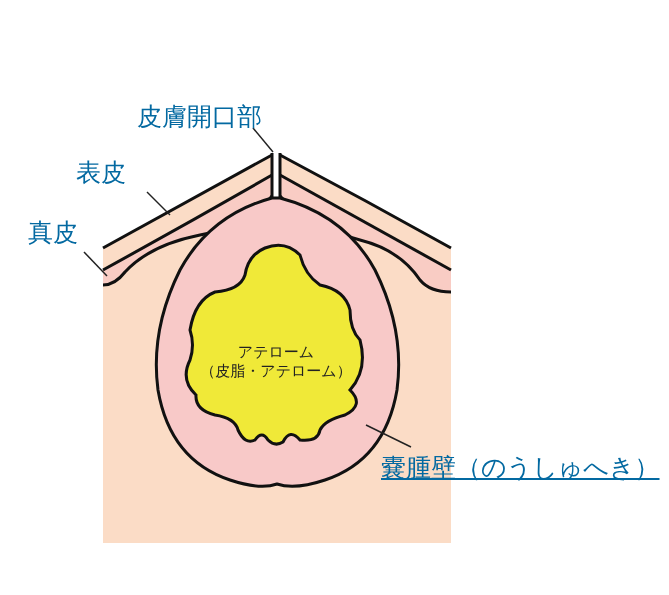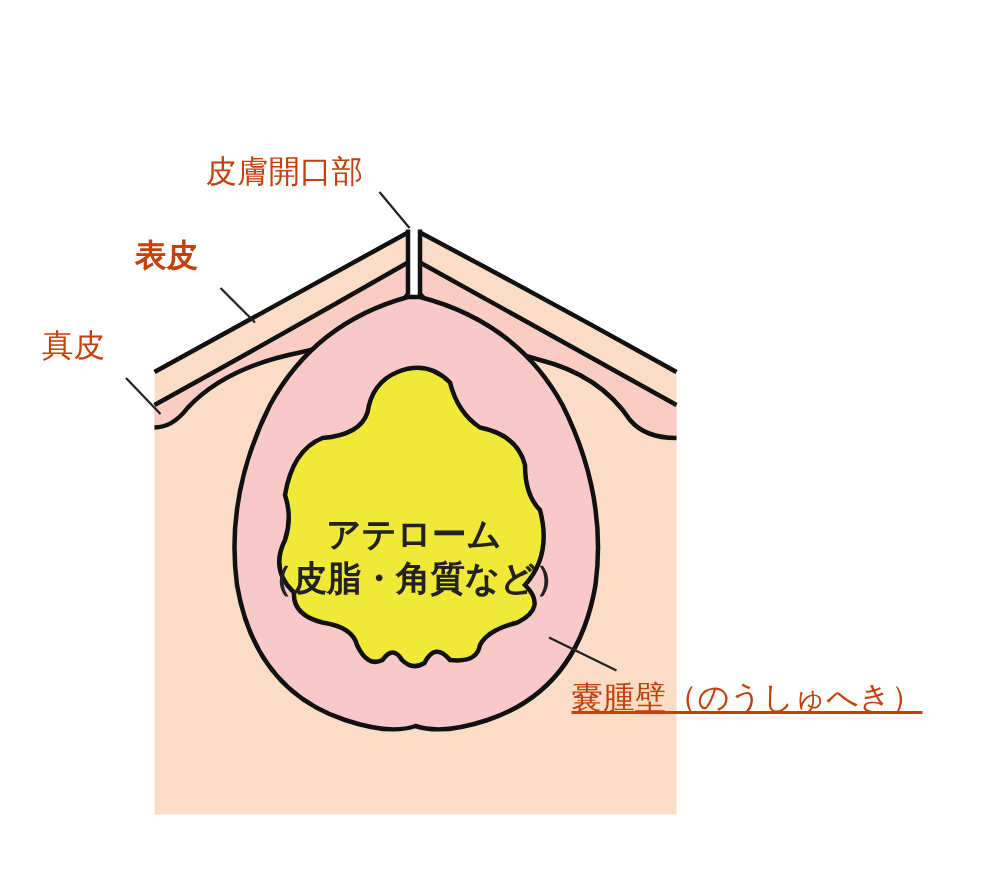--- a/index.html
+++ b/index.html
@@ -1,19 +1,19 @@
 <!DOCTYPE html>
 <html><head>
   <meta charset="utf-8">
   <style>
     html, body { margin: 0; padding: 0; background: #ffffff; }
     body { width: 669px; height: 595px; position: relative; overflow: hidden; font-family: "DejaVu Sans", sans-serif; }
     #diagram { position: absolute; left: 0; top: 0; width: 669px; height: 595px; }
-    .label { position: absolute; color: #c2410c; font-size: 21px; white-space: nowrap; line-height: 1; }
-    .center-label { position: absolute; color: #222; font-size: 23px; text-align: center; line-height: 1.25; width: 220px; font-weight: bold; }
+    .label { position: absolute; color: #0369a1; font-size: 25px; white-space: nowrap; line-height: 1; }
+    .center-label { position: absolute; color: #222; font-size: 15px; text-align: center; line-height: 1.25; width: 220px; }
   </style>
 </head>
 <body>
 
 <svg id="diagram" viewBox="0 0 669 595" xmlns="http://www.w3.org/2000/svg">
 
   <path d="M103,248 Q190,200 272,155 L280,155 Q365,200 451,248 L451,543 L103,543 Z" fill="#fbdcc6"></path>
 
   <path d="M103,270 Q190,222 272,175 L280,175 Q365,222 451,270 L451,292 Q430,292 420,280 Q400,250 360,240 Q300,225 277,196 Q250,225 200,235 Q150,245 120,275 Q110,285 103,285 Z" fill="#f9ccc4"></path>
 
@@ -33,19 +33,19 @@
 
   <path d="M265,248 Q285,240 300,255 Q305,275 320,285 Q345,290 350,310 Q350,330 360,340 Q368,370 350,390 Q365,405 345,415 Q325,420 320,430 Q318,442 300,440 Q290,428 283,442 Q275,447 268,440 Q262,430 255,440 Q245,445 238,430 Q235,418 215,415 Q195,410 196,395 Q180,380 190,360 Q195,345 190,330 Q195,300 215,292 Q240,290 245,275 Q248,255 265,248 Z" fill="#f0e938" stroke="#111" stroke-width="3"></path>
 
   <line x1="253" y1="128" x2="273" y2="152" stroke="#222" stroke-width="1.5"></line>
   <line x1="147" y1="192" x2="170" y2="215" stroke="#222" stroke-width="1.5"></line>
   <line x1="84" y1="252" x2="107" y2="276" stroke="#222" stroke-width="1.5"></line>
   <line x1="366" y1="425" x2="411" y2="447" stroke="#222" stroke-width="1.5"></line>
 </svg>
 
 <div class="label" style="left:137px; top:104px;">皮膚開口部</div>
-<div class="label" style="left:90px; top:160px;font-weight:bold;">表皮</div>
+<div class="label" style="left:76px; top:160px;">表皮</div>
 <div class="label" style="left:28px; top:220px;text-align:right;">真皮</div>
 <div class="center-label" style="left:166px; top:343px;">
   <div>アテローム</div>
-  <div>（皮脂・角質など）</div>
+  <div>（皮脂・アテローム）</div>
 </div>
 <div class="label" style="left:381px; top:455px;text-decoration:underline;">嚢腫壁（のうしゅへき）</div>
 
 </body></html>

